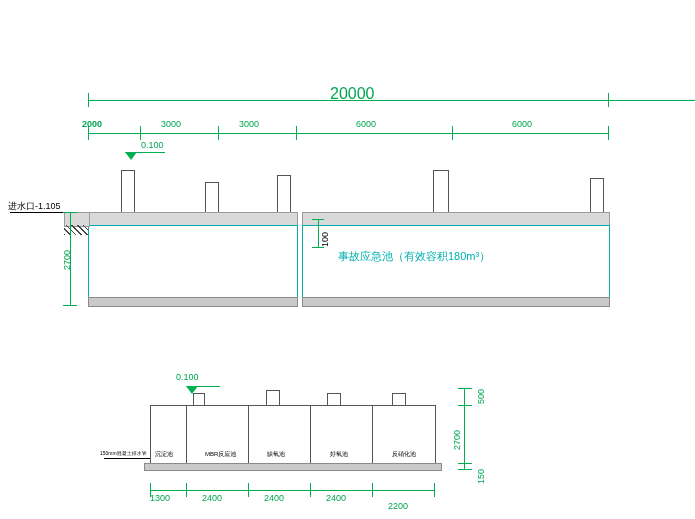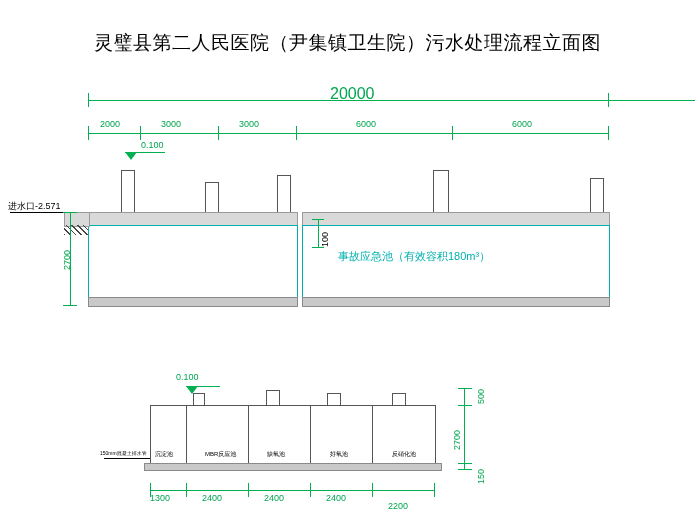--- a/index.html
+++ b/index.html
@@ -39,39 +39,38 @@
        border-right:6px solid transparent;border-top:8px solid transparent;}
   .tri-green{border-top-color:#00b050;}
   .hatch{position:absolute;background:repeating-linear-gradient(45deg,#444 0 1px,transparent 1px 4px);}
   .rot{transform-origin:0 0;}
 </style>
 </head>
 <body>
 
 <div id="stage">
 
-  <div class="title">灵璧县第二人民医院（尹集镇卫生院）污水处理流程立面图</div>
 
   <div class="hline" style="left:88px;top:100px;width:722px;"></div>
   <div class="vline" style="left:88px;top:93px;height:14px;"></div>
 
   <div class="dim-txt big" style="left:330px;top:85px;">20000</div>
 
   <div class="hline" style="left:88px;top:100px;width:520px;"></div>
   <div class="vline" style="left:608px;top:93px;height:14px;"></div>
 
   <div class="hline" style="left:88px;top:133px;width:520px;"></div>
   <div class="vline" style="left:88px;top:126px;height:14px;"></div>
   <div class="vline" style="left:140px;top:126px;height:14px;"></div>
   <div class="vline" style="left:218px;top:126px;height:14px;"></div>
   <div class="vline" style="left:296px;top:126px;height:14px;"></div>
   <div class="vline" style="left:452px;top:126px;height:14px;"></div>
   <div class="vline" style="left:608px;top:126px;height:14px;"></div>
 
-  <div class="dim-txt" style="left:100px;top:119px;">2000</div>
+  <div class="dim-txt" style="left:82px;top:119px;font-weight:bold;">2000</div>
   <div class="dim-txt" style="left:161px;top:119px;">3000</div>
   <div class="dim-txt" style="left:239px;top:119px;">3000</div>
   <div class="dim-txt" style="left:356px;top:119px;">6000</div>
   <div class="dim-txt" style="left:512px;top:119px;">6000</div>
 
   <div class="tri tri-green" style="left:125px;top:152px;"></div>
   <div class="hline" style="left:125px;top:152px;width:40px;"></div>
   <div class="dim-txt" style="left:141px;top:140px;">0.100</div>
 
   <div class="riser" style="left:121px;top:170px;width:12px;height:42px;"></div>
@@ -87,21 +86,21 @@
   <div class="tank" style="left:302px;top:225px;width:306px;height:72px;"></div>
 
   <div class="cyan-txt" style="left:338px;top:249px;">事故应急池（有效容积180m³）</div>
 
   <div class="slab2" style="left:88px;top:297px;width:208px;height:8px;"></div>
   <div class="slab2" style="left:302px;top:297px;width:306px;height:8px;"></div>
 
   <div class="slab" style="left:64px;top:212px;width:24px;height:13px;"></div>
   <div class="hatch" style="left:64px;top:225px;width:24px;height:10px;"></div>
   <div class="hline-k" style="left:10px;top:212px;width:58px;"></div>
-  <div class="blk-txt" style="left:8px;top:200px;">进水口-2.571</div>
+  <div class="blk-txt" style="left:8px;top:200px;">进水口-1.105</div>
 
   <div class="vline" style="left:70px;top:212px;height:93px;"></div>
   <div class="hline" style="left:63px;top:212px;width:14px;"></div>
   <div class="hline" style="left:63px;top:305px;width:14px;"></div>
   <div class="dim-txt rot" style="left:62px;top:270px;transform:rotate(-90deg);">2700</div>
 
   <div class="vline" style="left:318px;top:219px;height:28px;"></div>
   <div class="hline" style="left:312px;top:219px;width:12px;"></div>
   <div class="hline" style="left:312px;top:247px;width:12px;"></div>
   <div class="blk-txt rot" style="left:320px;top:247px;transform:rotate(-90deg);">100</div>

